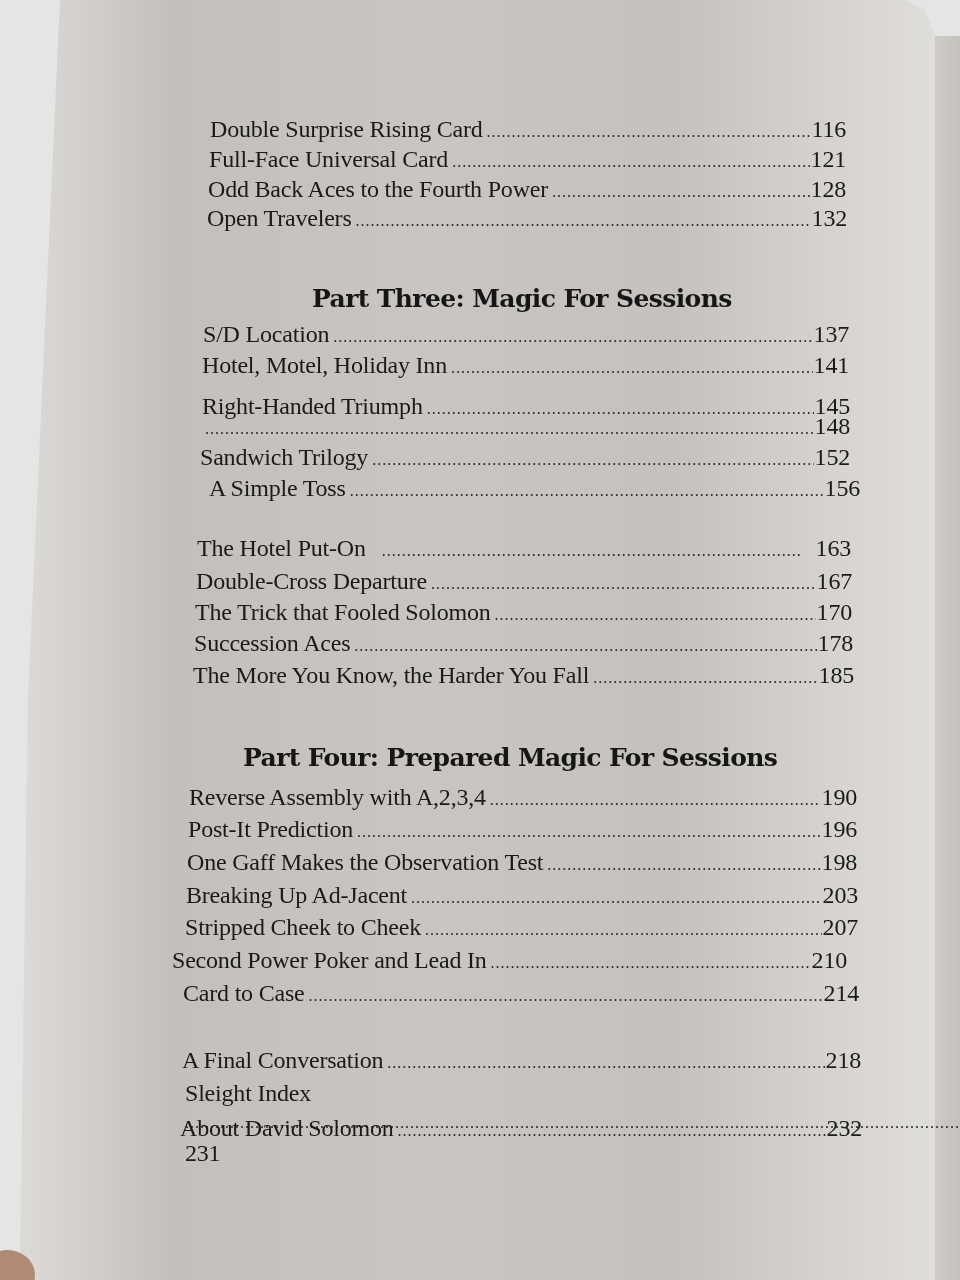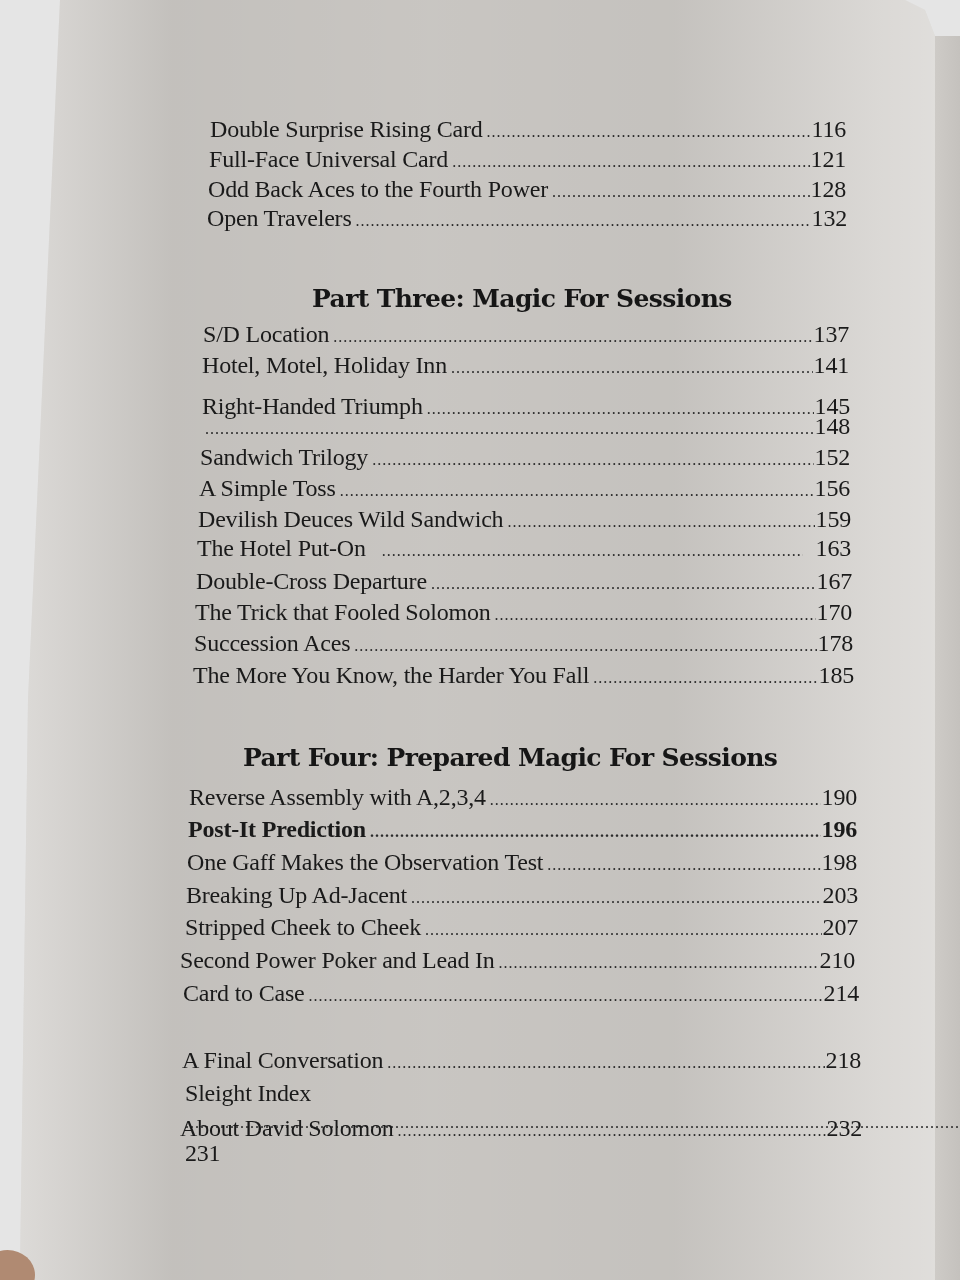--- a/index.html
+++ b/index.html
@@ -142,29 +142,24 @@
     </div>
     <div class="entry" style="left:201px; top:411px; width:649px;">
       <span class="leader"></span>
       <span class="page-no">148</span>
     </div>
     <div class="entry" style="left:200px; top:442px; width:650px;">
       <span class="title">Sandwich Trilogy</span>
       <span class="leader"></span>
       <span class="page-no">152</span>
     </div>
-    <div class="entry" style="left:199px; top:473px; width:651px;text-align:right;">
+    <div class="entry" style="left:209px; top:473px; width:651px;text-align:right;">
       <span class="title">A Simple Toss</span>
       <span class="leader"></span>
       <span class="page-no">156</span>
-    </div>
-    <div class="entry" style="left:198px; top:504px; width:653px;">
-      <span class="title">Devilish Deuces Wild Sandwich</span>
-      <span class="leader"></span>
-      <span class="page-no">159</span>
     </div>
     <div class="entry" style="left:197px; top:533px; width:654px;gap:12px;">
       <span class="title">The Hotel Put-On</span>
       <span class="leader"></span>
       <span class="page-no">163</span>
     </div>
     <div class="entry" style="left:196px; top:566px; width:656px;">
       <span class="title">Double-Cross Departure</span>
       <span class="leader"></span>
       <span class="page-no">167</span>
@@ -185,41 +180,41 @@
       <span class="page-no">185</span>
     </div>
 
     <div class="part-heading" style="left:243px; top:743px;">Part Four: Prepared Magic For Sessions</div>
 
     <div class="entry" style="left:189px; top:782px; width:668px;">
       <span class="title">Reverse Assembly with A,2,3,4</span>
       <span class="leader"></span>
       <span class="page-no">190</span>
     </div>
-    <div class="entry" style="left:188px; top:814px; width:669px;font-weight:bold;">
+    <div class="entry" style="left:188px; top:814px; width:669px;">
       <span class="title">Post-It Prediction</span>
       <span class="leader"></span>
       <span class="page-no">196</span>
     </div>
     <div class="entry" style="left:187px; top:847px; width:670px;">
       <span class="title">One Gaff Makes the Observation Test</span>
       <span class="leader"></span>
       <span class="page-no">198</span>
     </div>
     <div class="entry" style="left:186px; top:880px; width:672px;">
       <span class="title">Breaking Up Ad-Jacent</span>
       <span class="leader"></span>
       <span class="page-no">203</span>
     </div>
     <div class="entry" style="left:185px; top:912px; width:673px;">
       <span class="title">Stripped Cheek to Cheek</span>
       <span class="leader"></span>
       <span class="page-no">207</span>
     </div>
-    <div class="entry" style="left:180px; top:945px; width:675px;">
+    <div class="entry" style="left:172px; top:945px; width:675px;">
       <span class="title">Second Power Poker and Lead In</span>
       <span class="leader"></span>
       <span class="page-no">210</span>
     </div>
     <div class="entry" style="left:183px; top:978px; width:676px;">
       <span class="title">Card to Case</span>
       <span class="leader"></span>
       <span class="page-no">214</span>
     </div>
 

